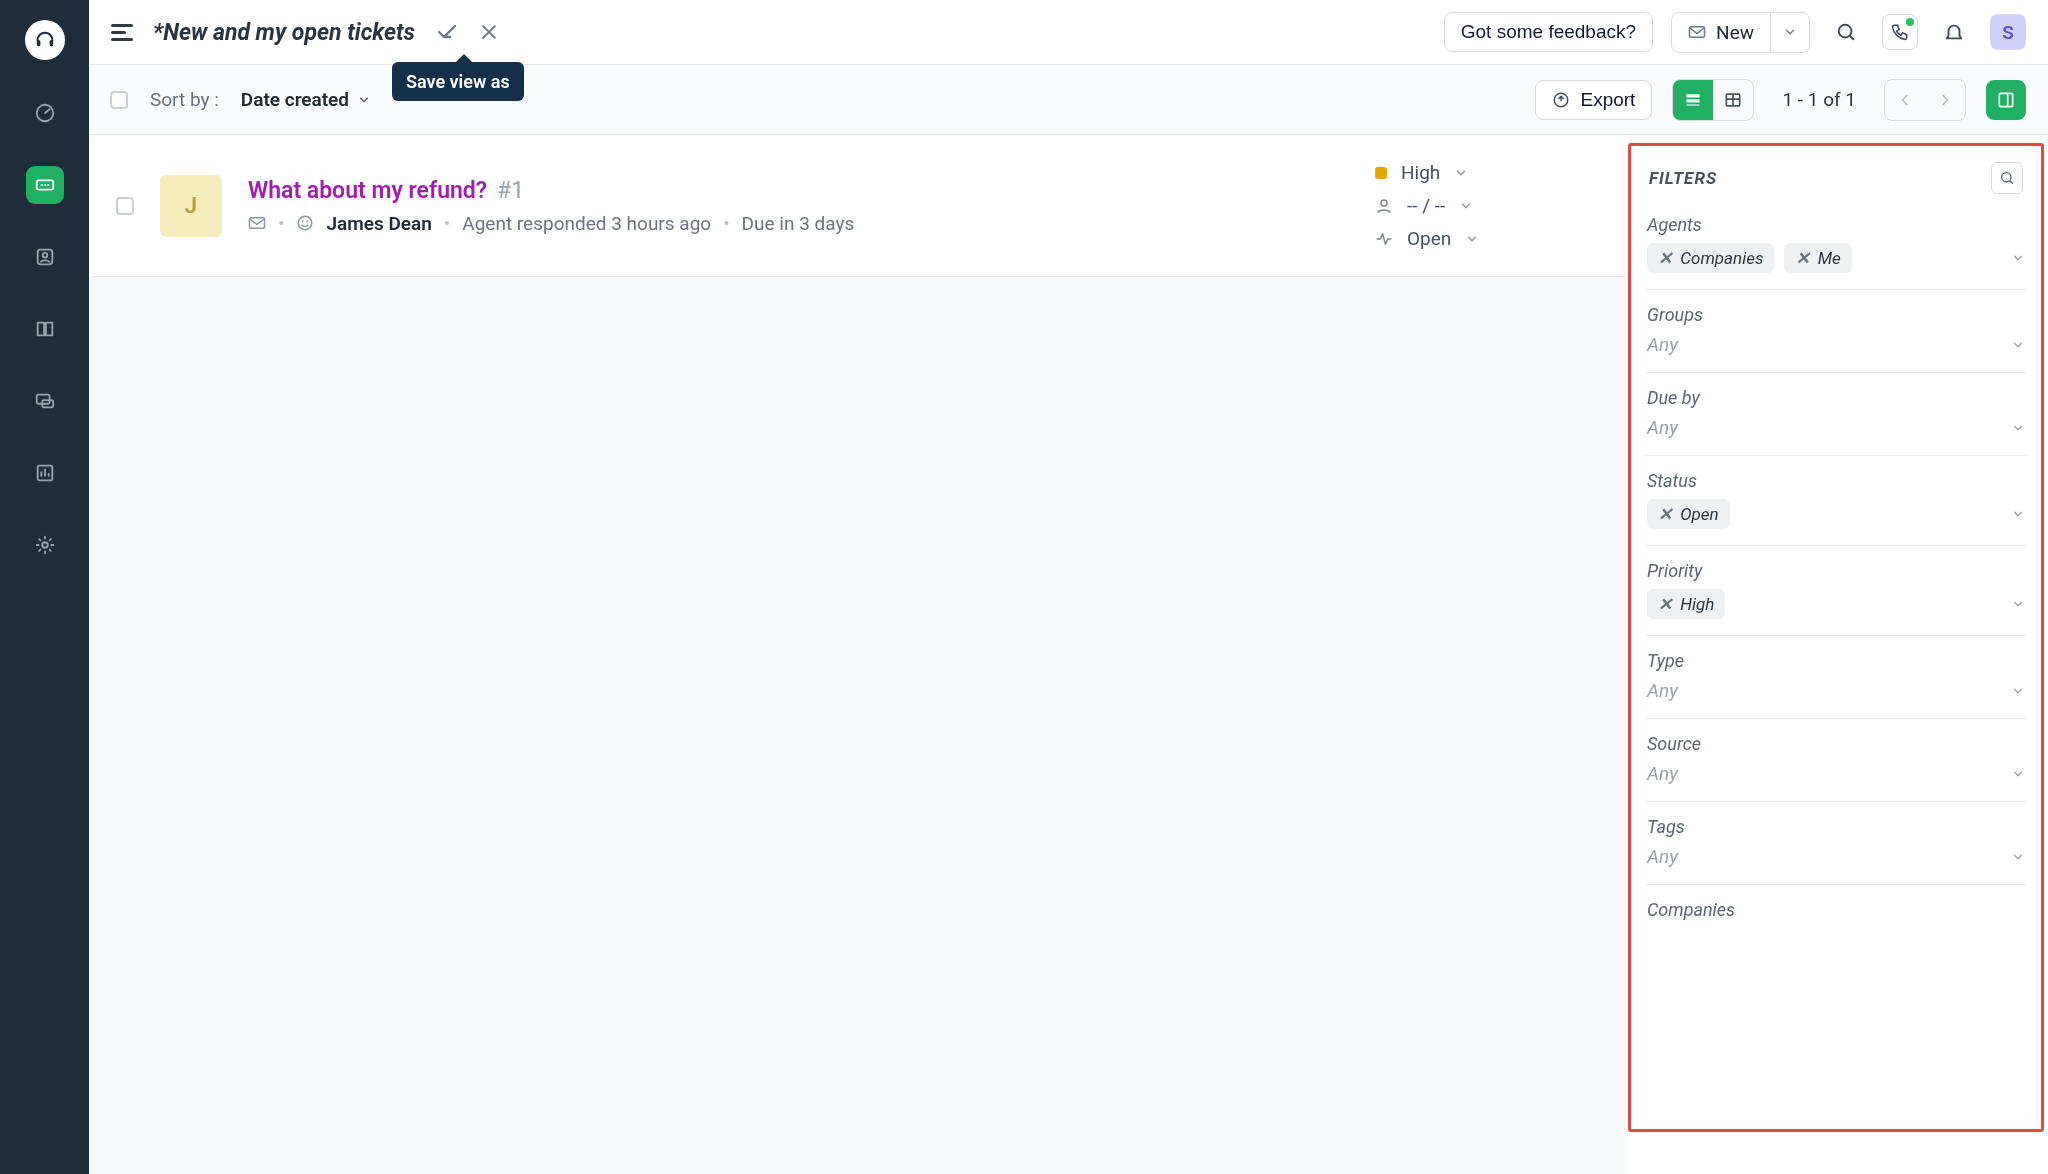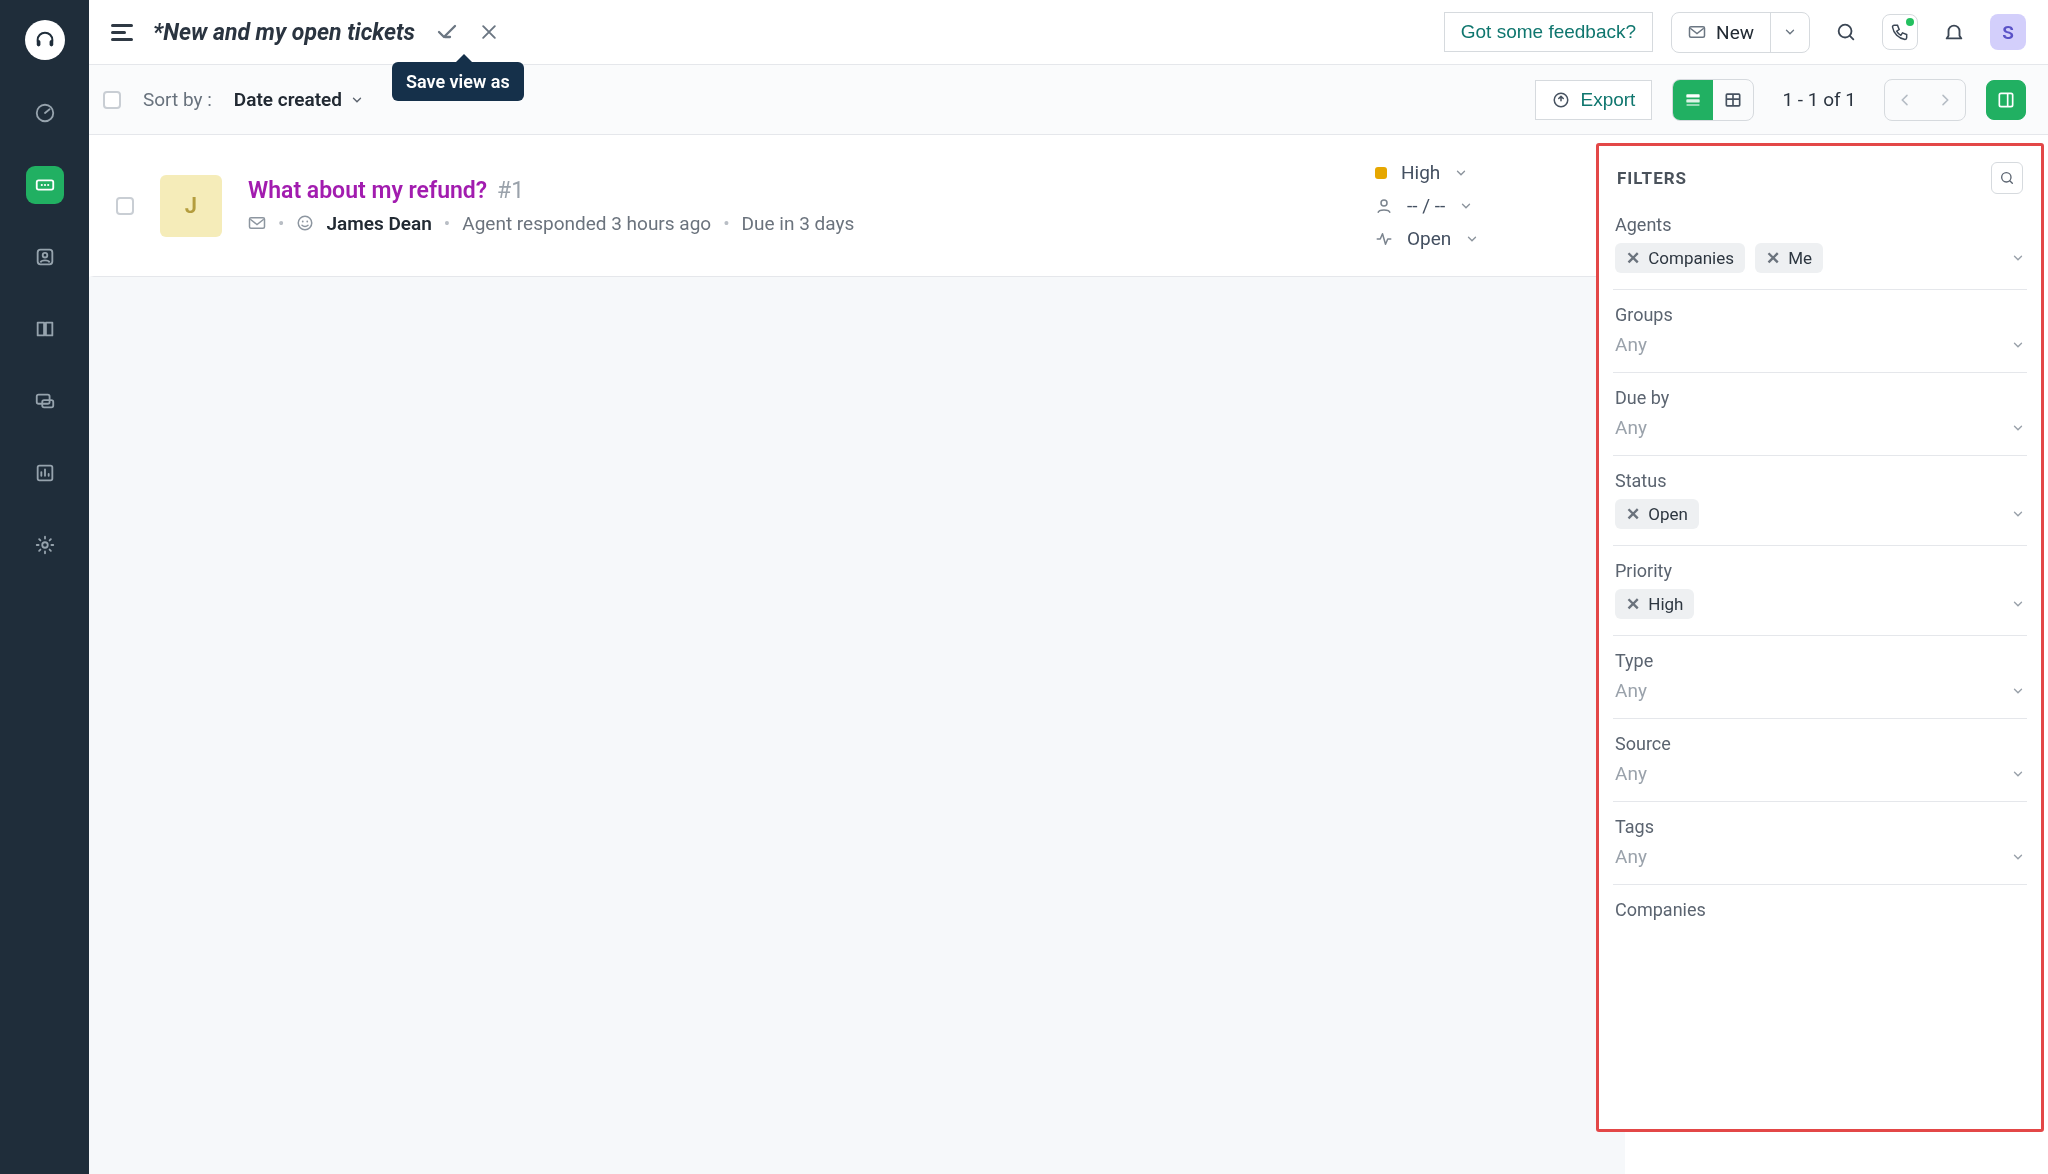--- a/index.html
+++ b/index.html
@@ -72,36 +72,36 @@
     background:var(--tooltip);color:#fff;font-size:18px;font-weight:600;
     padding:9px 14px;border-radius:6px;white-space:nowrap;z-index:30;
   }
   .tooltip::before{
     content:"";position:absolute;left:63px;top:-8px;
     border-left:9px solid transparent;border-right:9px solid transparent;border-bottom:9px solid var(--tooltip);
   }
 
   .top-right{display:flex;align-items:center;gap:18px}
   .btn{
-    border:1px solid var(--border-d);background:#fff;border-radius:0;
-    padding:8px 16px;font-size:19px;color:#0f766e;cursor:pointer;
+    border:1px solid var(--border-d);background:#fff;border-radius:8px;
+    padding:8px 16px;font-size:19px;color:#0f172a;cursor:pointer;
   }
   .split{
     display:inline-flex;border:1px solid var(--border-d);border-radius:8px;overflow:hidden;
   }
   .split .p{padding:8px 16px;display:inline-flex;align-items:center;gap:10px}
   .split .arr{border-left:1px solid var(--border-d);padding:8px 12px;display:inline-flex;align-items:center}
   .hdr-ic{width:36px;height:36px;display:inline-flex;align-items:center;justify-content:center;color:#3b4654;border-radius:8px}
   .hdr-ic.bordered{border:1px solid var(--border-d)}
   .hdr-ic .dot{position:absolute;width:8px;height:8px;background:#23c05f;border-radius:50%;transform:translate(10px,-10px)}
   .u-avatar{width:36px;height:36px;border-radius:8px;background:var(--avatar-p);display:inline-flex;align-items:center;justify-content:center;color:#5a52c7;font-weight:600}
 
   
   .toolbar{
-    position:absolute;left:81px;right:0;top:65px;height:70px;
+    position:absolute;left:88px;right:0;top:65px;height:70px;
     background:var(--header-bg);border-bottom:1px solid var(--border);
     display:flex;align-items:center;justify-content:space-between;
     padding:0 22px;
   }
   .tb-left{display:flex;align-items:center;gap:22px}
   .chk{width:18px;height:18px;border:2px solid #c9ced4;border-radius:4px;background:#fff;cursor:pointer}
   .sort-lbl{color:#68727d;font-size:19px}
   .sort-val{color:#222a33;font-weight:600;font-size:19px;display:inline-flex;align-items:center;gap:8px}
   .tb-right{display:flex;align-items:center;gap:20px}
   .seg{display:inline-flex;border:1px solid var(--border-d);border-radius:8px;overflow:hidden}
@@ -124,23 +124,23 @@
   .ttl .tid{font-size:23px;color:#9aa2ab}
   .meta{display:flex;align-items:center;gap:12px;margin-top:8px;color:#6b737d;font-size:19px;flex-wrap:wrap}
   .meta .dot{color:#b9bec5}
   .right-col{display:flex;flex-direction:column;gap:10px;margin-left:20px;min-width:220px}
   .pill{display:flex;align-items:center;gap:14px;color:#445061;font-size:19px}
   .pill .pri-dot{width:12px;height:12px;border-radius:3px;background:var(--yellow)}
   .chev{color:#8b939c}
 
   
   .filters{
-    position:absolute;right:4px;top:143px;width:448px;bottom:42px;
+    position:absolute;right:4px;top:143px;width:416px;bottom:42px;
     border:3px solid var(--red);border-radius:3px;background:#fff;
-    overflow:auto;padding:14px 14px 14px 14px;
+    overflow:auto;padding:14px 14px 14px 14px;font-style:italic;
   }
   .fhdr{display:flex;align-items:center;justify-content:space-between;padding:2px 4px 6px 4px}
   .fhdr h3{margin:0;font-size:17px;letter-spacing:1px;color:#4a525b;font-weight:700}
   .fsearch{border:1px solid var(--border-d);border-radius:6px;width:32px;height:32px;display:inline-flex;align-items:center;justify-content:center;color:#5b6470}
   .ffield{border-bottom:1px solid var(--border);padding:14px 2px 16px 2px}
   .ffield.noborder{border-bottom:none}
   .flabel{color:#5b6470;font-size:18px;margin-bottom:8px}
   .fval{display:flex;align-items:center;justify-content:space-between}
   .chips{display:flex;gap:10px;flex-wrap:wrap}
   .chip{background:var(--chip);border-radius:6px;padding:5px 11px;display:inline-flex;align-items:center;gap:8px;color:#2d3640;font-size:17px}

